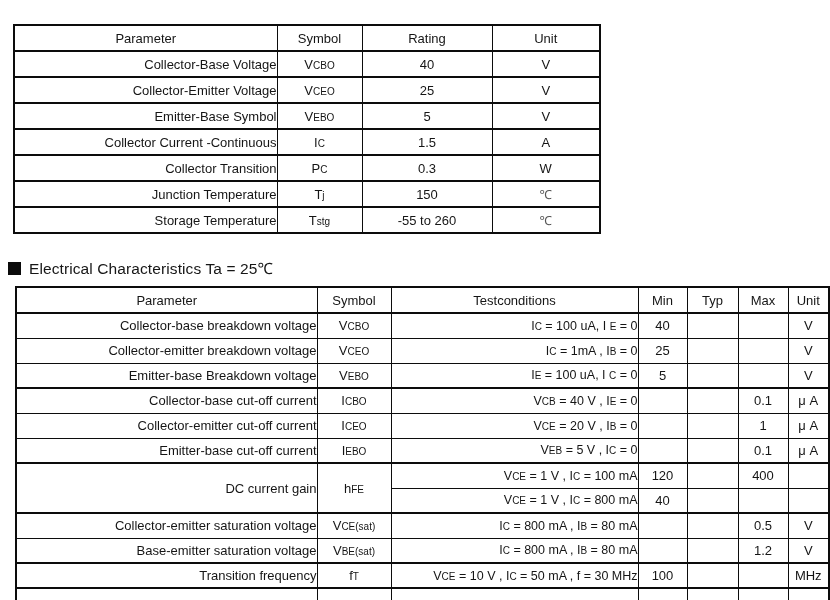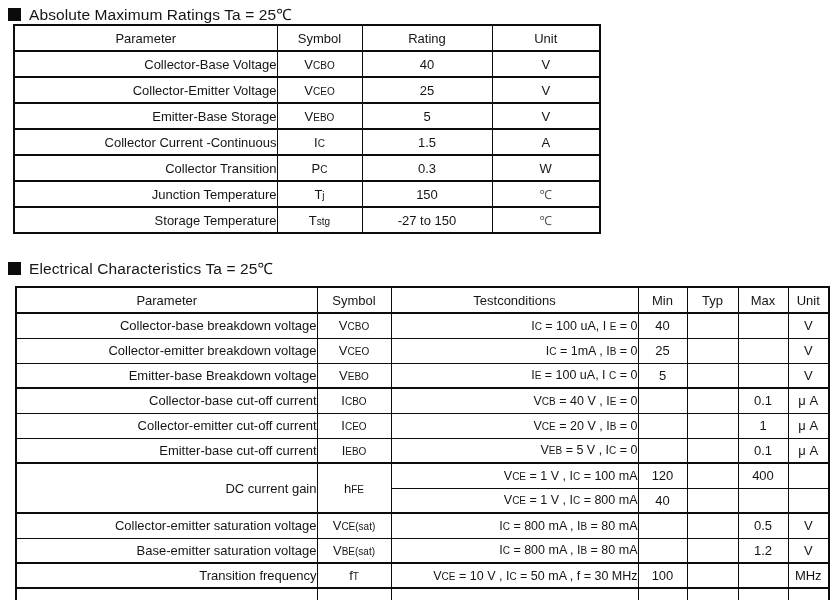--- a/index.html
+++ b/index.html
@@ -32,24 +32,20 @@
   .tc { font-size:12.5px; padding-left:22px; }
 
   sub.sx { font-size:10px; vertical-align:baseline; line-height:1; }
   .cel { font-family:"Liberation Serif", serif; color:#555; font-size:12.5px; }
 </style>
 </head>
 <body>
 
 <div class="page">
 
-  <div class="sec-title" style="left:8px; top:3px;">
-    <span class="bullet"></span>
-    <span>Absolute Maximum Ratings Ta = 25℃</span>
-  </div>
 
   <table id="table1">
     <colgroup>
         <col style="width:263px">
         <col style="width:85px">
         <col style="width:130px">
         <col style="width:108px">
       </colgroup>
     <tbody>
         <tr class="head">
@@ -64,21 +60,21 @@
       <td class="c">40</td>
       <td class="c">V</td>
     </tr>
     <tr>
       <td class="l">Collector-Emitter Voltage</td>
       <td class="c">V<sub class="sx">CEO</sub></td>
       <td class="c">25</td>
       <td class="c">V</td>
     </tr>
     <tr>
-      <td class="l">Emitter-Base Storage</td>
+      <td class="l">Emitter-Base Symbol</td>
       <td class="c">V<sub class="sx">EBO</sub></td>
       <td class="c">5</td>
       <td class="c">V</td>
     </tr>
     <tr>
       <td class="l">Collector Current -Continuous</td>
       <td class="c">I<sub class="sx">C</sub></td>
       <td class="c">1.5</td>
       <td class="c">A</td>
     </tr>
@@ -90,21 +86,21 @@
     </tr>
     <tr>
       <td class="l">Junction Temperature</td>
       <td class="c">T<sub class="sx">j</sub></td>
       <td class="c">150</td>
       <td class="c cel">℃</td>
     </tr>
     <tr>
       <td class="l">Storage Temperature</td>
       <td class="c">T<sub class="sx">stg</sub></td>
-      <td class="c">-27 to 150</td>
+      <td class="c">-55 to 260</td>
       <td class="c cel">℃</td>
     </tr>
   </tbody>
     </table>
 
   <div class="sec-title" style="left:8px; top:257px;text-align:right;">
     <span class="bullet"></span>
     <span>Electrical Characteristics Ta = 25℃</span>
   </div>
 

